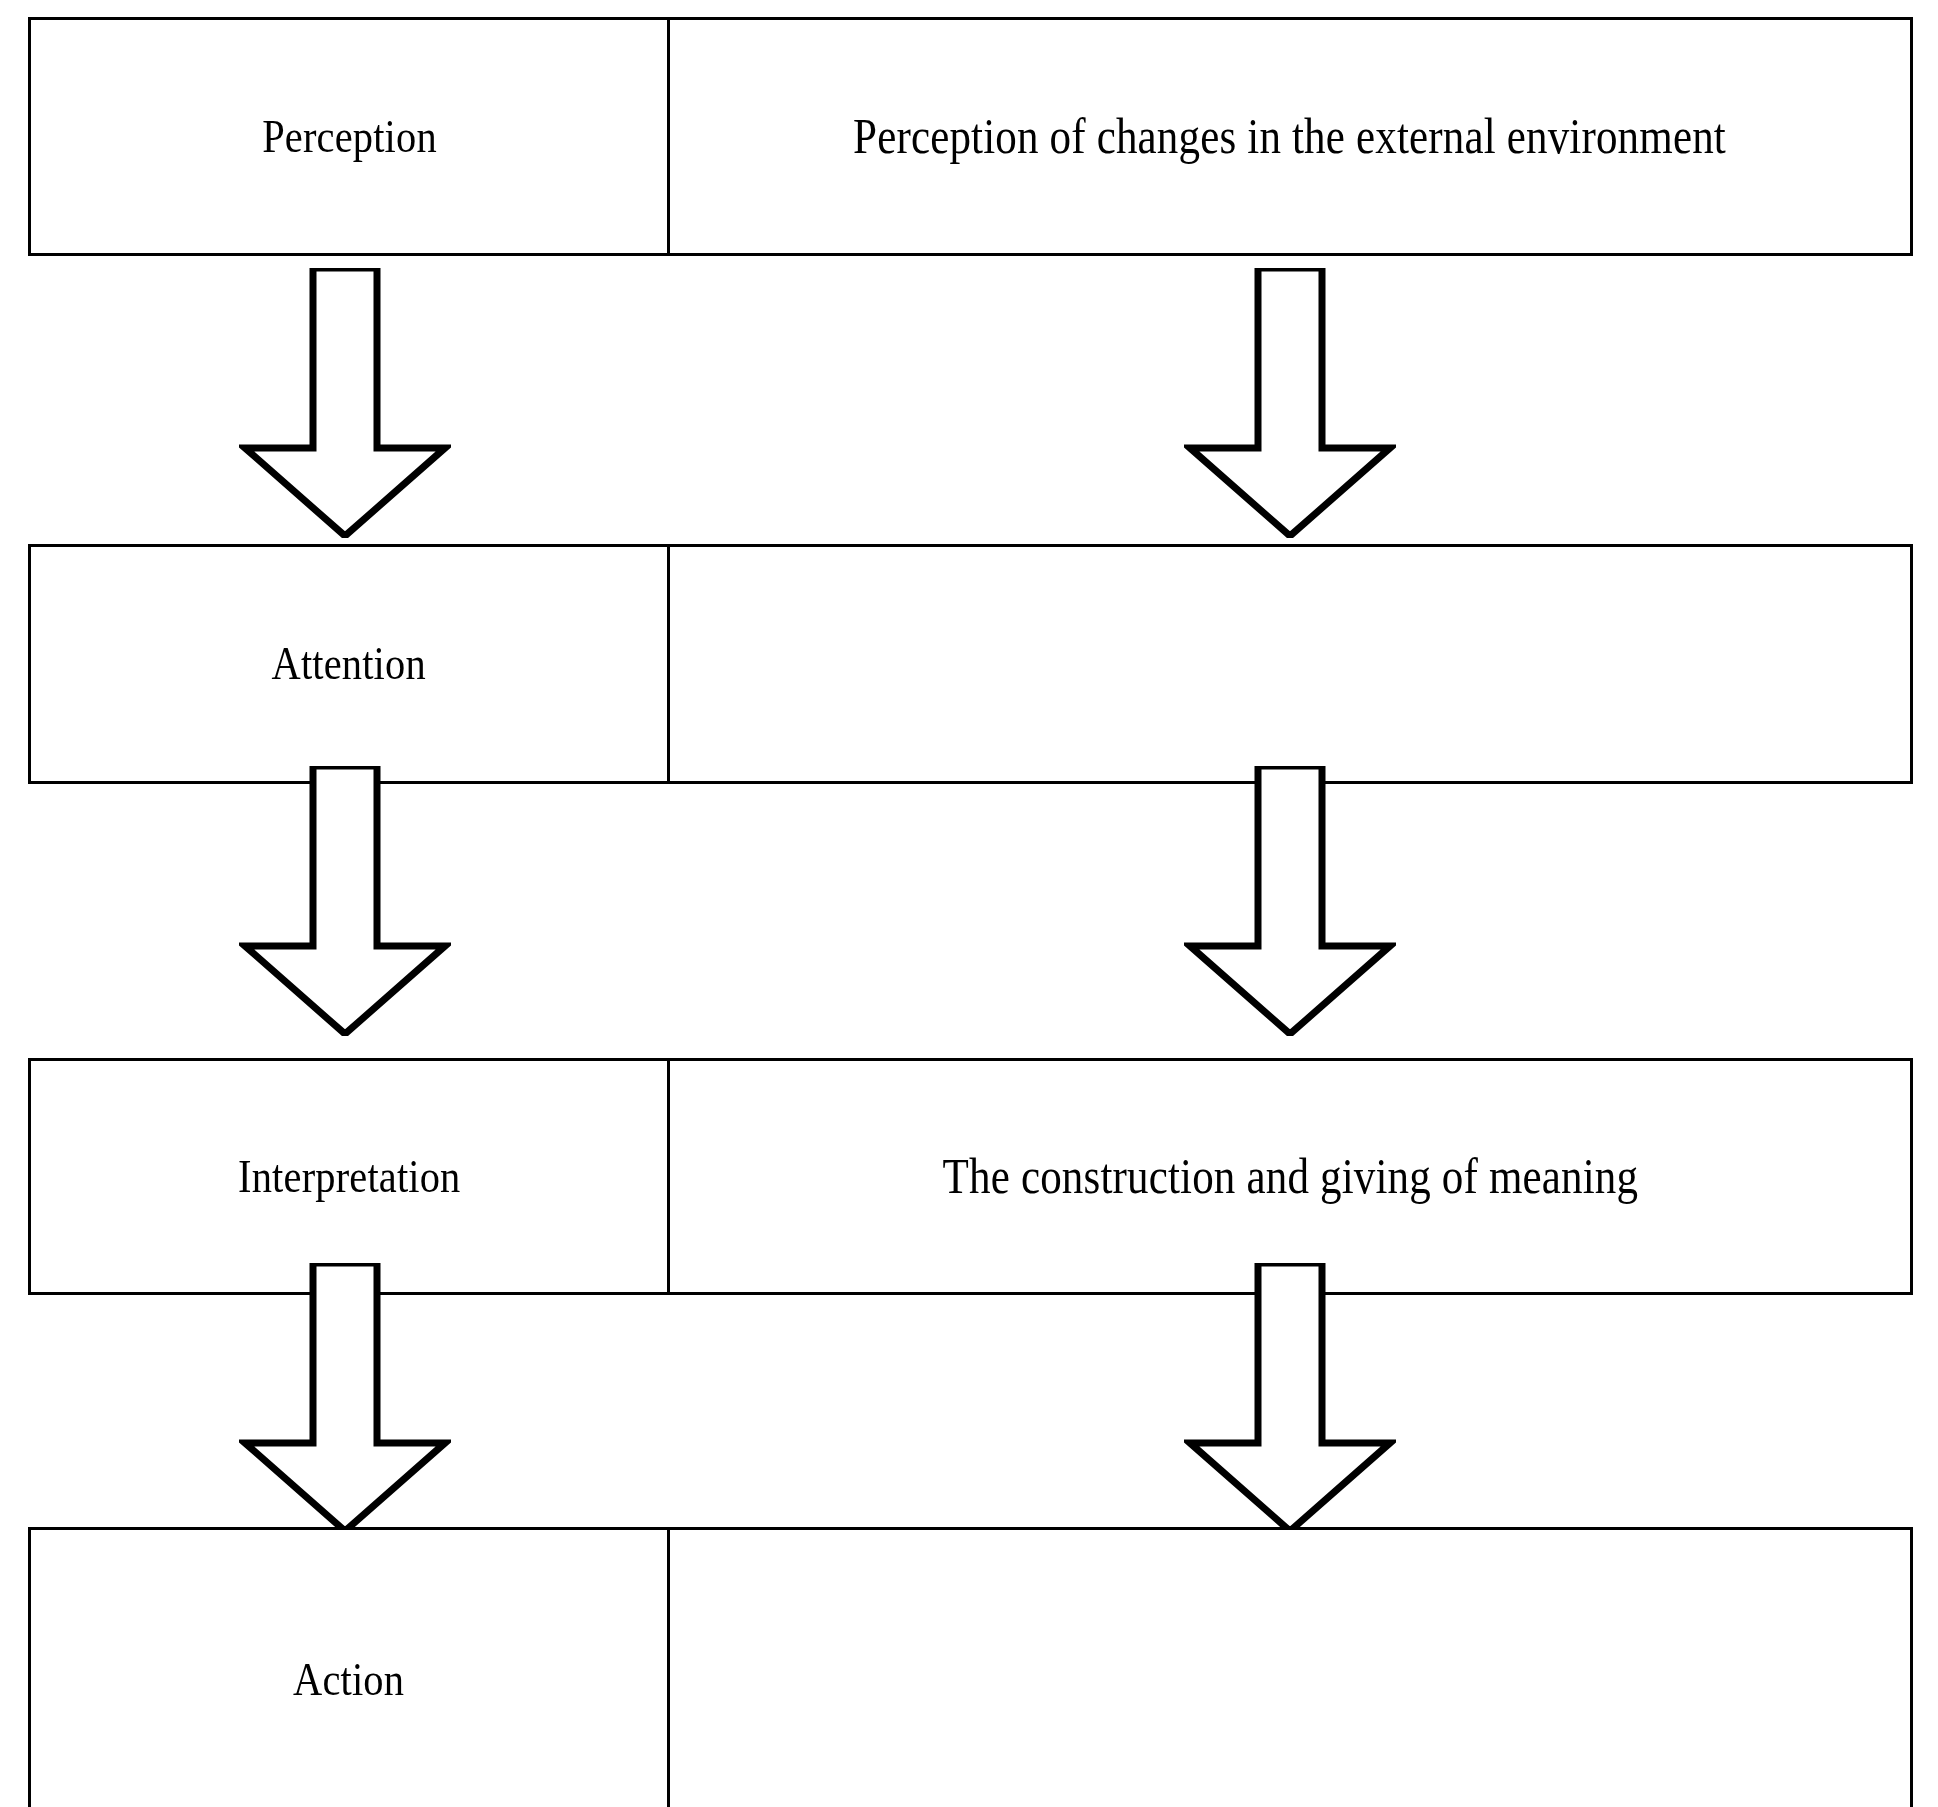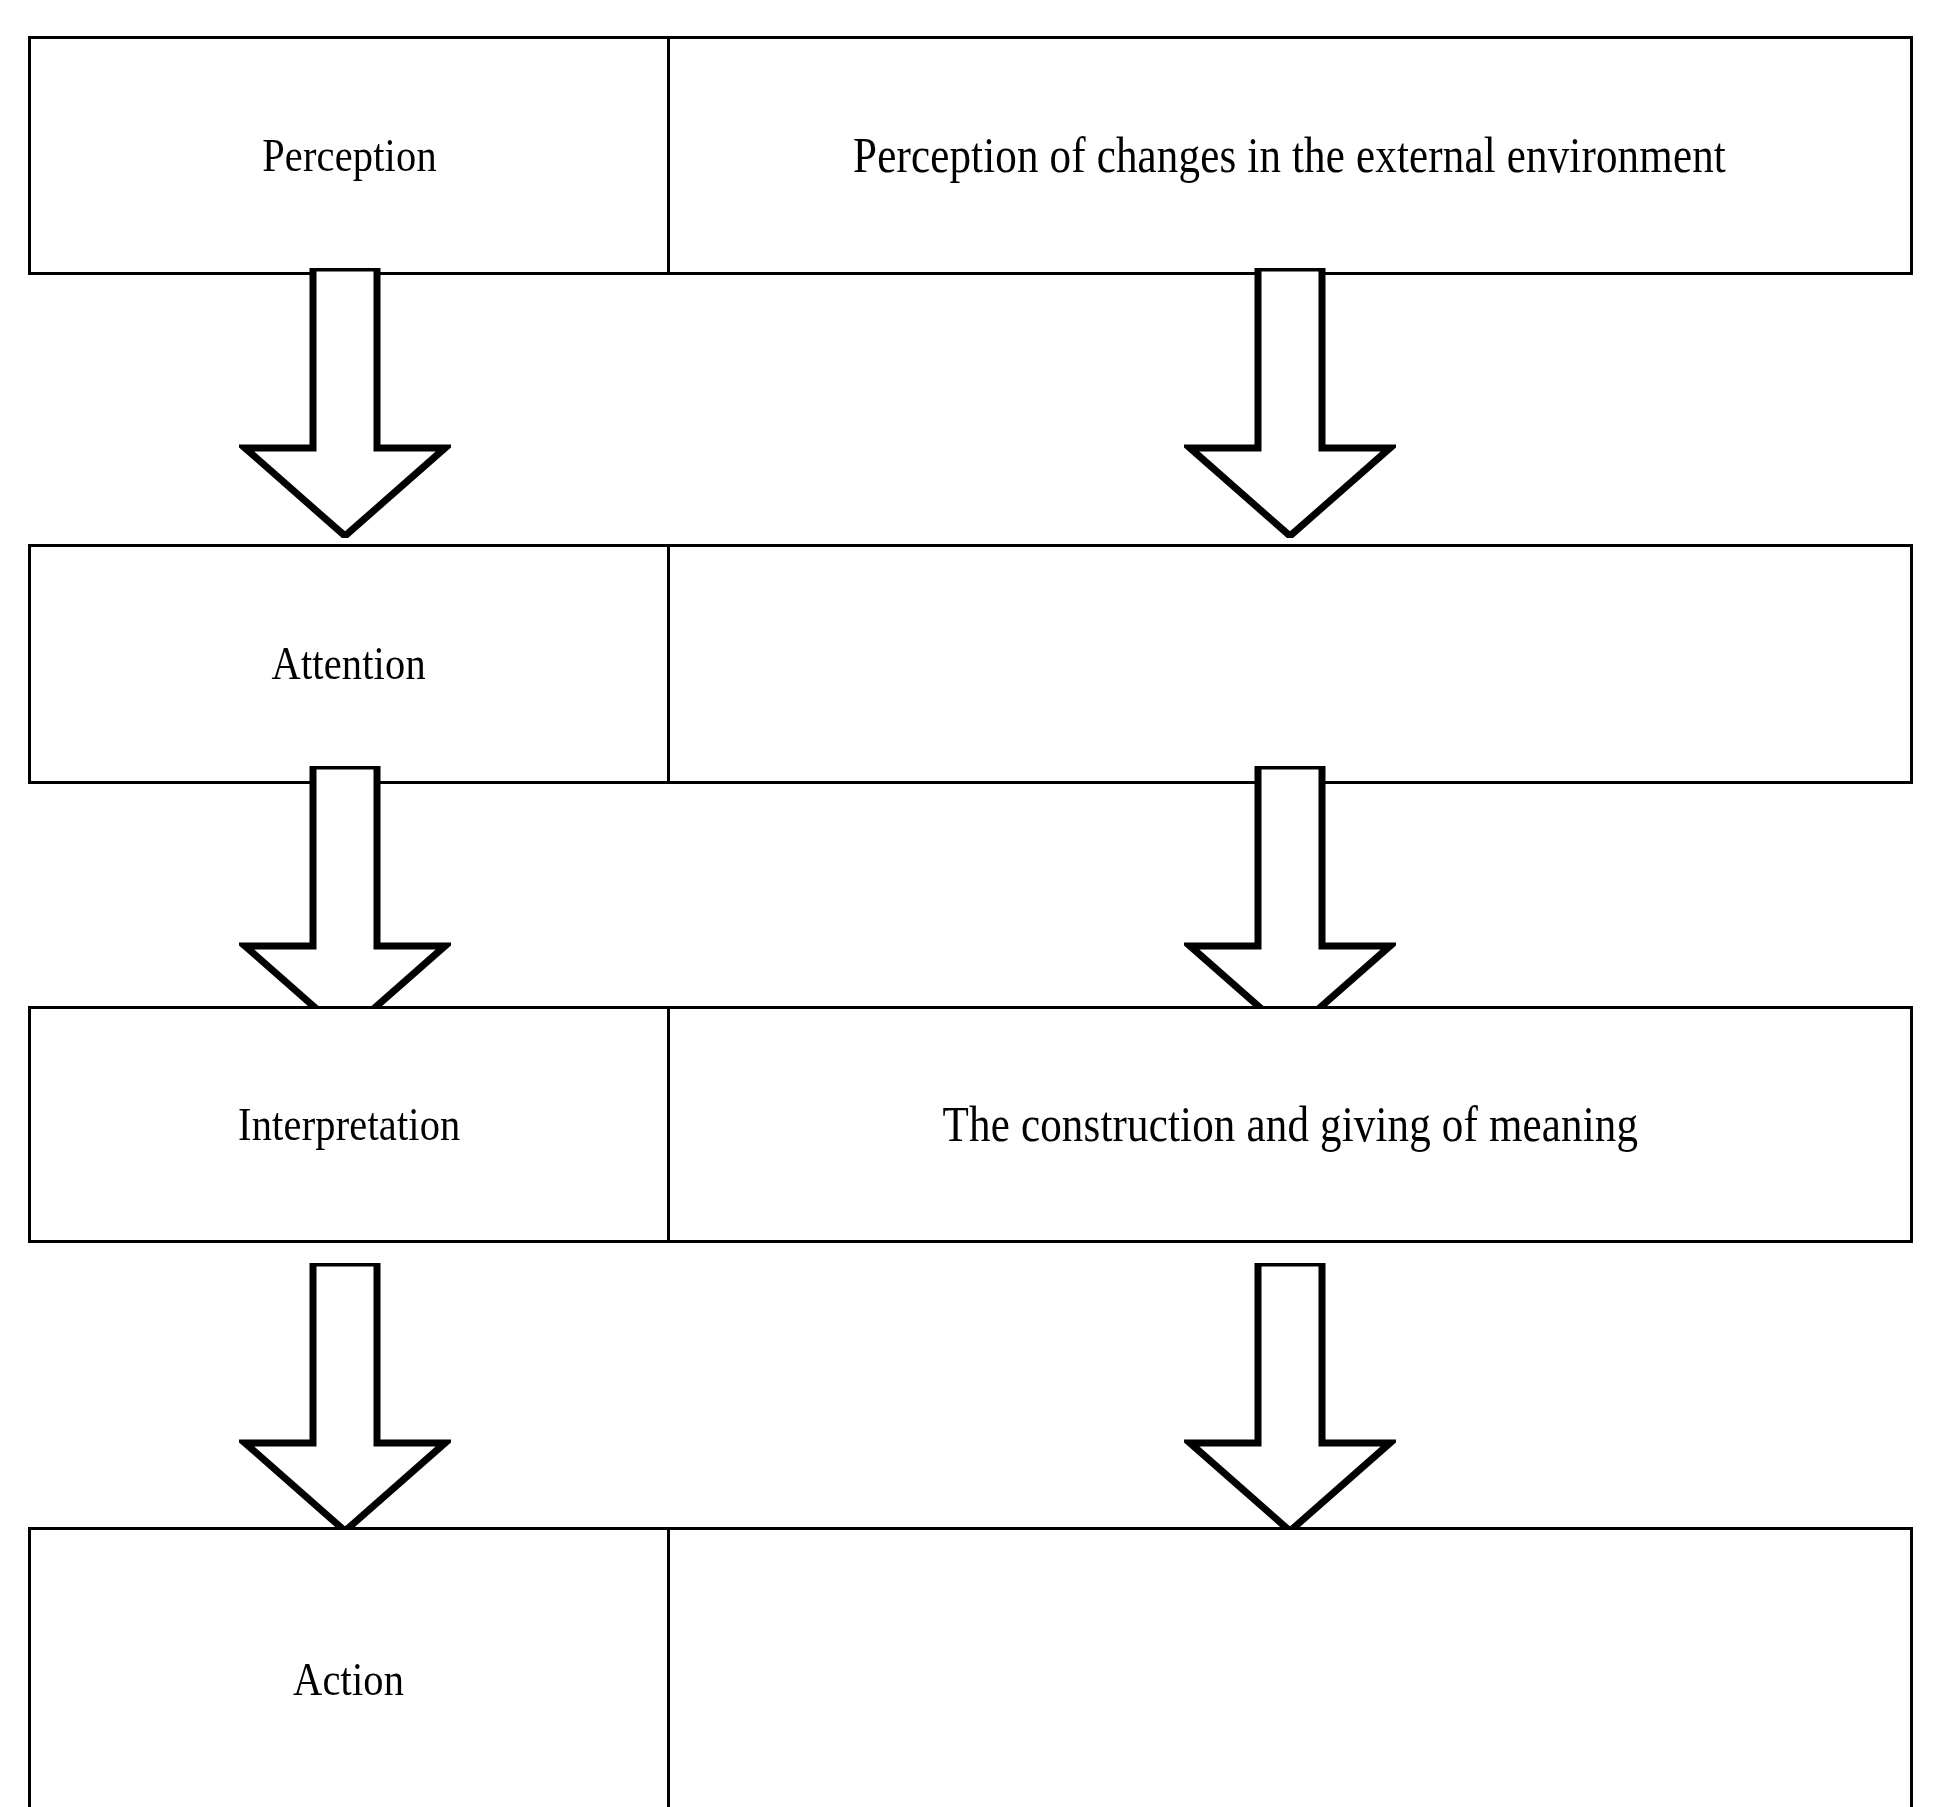--- a/index.html
+++ b/index.html
@@ -56,23 +56,23 @@
     line-height: 1.30;
     letter-spacing: 0.2px;
     transform: scaleX(0.86);
     transform-origin: center center;
     white-space: pre-line;
   }
   .cell-label .cell-text { font-size: 47px; }
   .cell-desc  .cell-text { font-size: 50px; }
 
   
-  #row-0 { top: 36px;   height: 239px; }
+  #row-0 { top: 17px;   height: 239px; }
   #row-1 { top: 544px;  height: 240px; }
-  #row-2 { top: 1006px; height: 237px; }
+  #row-2 { top: 1058px; height: 237px; }
   #row-3 { top: 1527px; height: 306px; }
 
   
   .arrow {
     position: absolute;
     width: 212px;
     height: 270px;
   }
   .arrow svg { display: block; width: 100%; height: 100%; }
 

